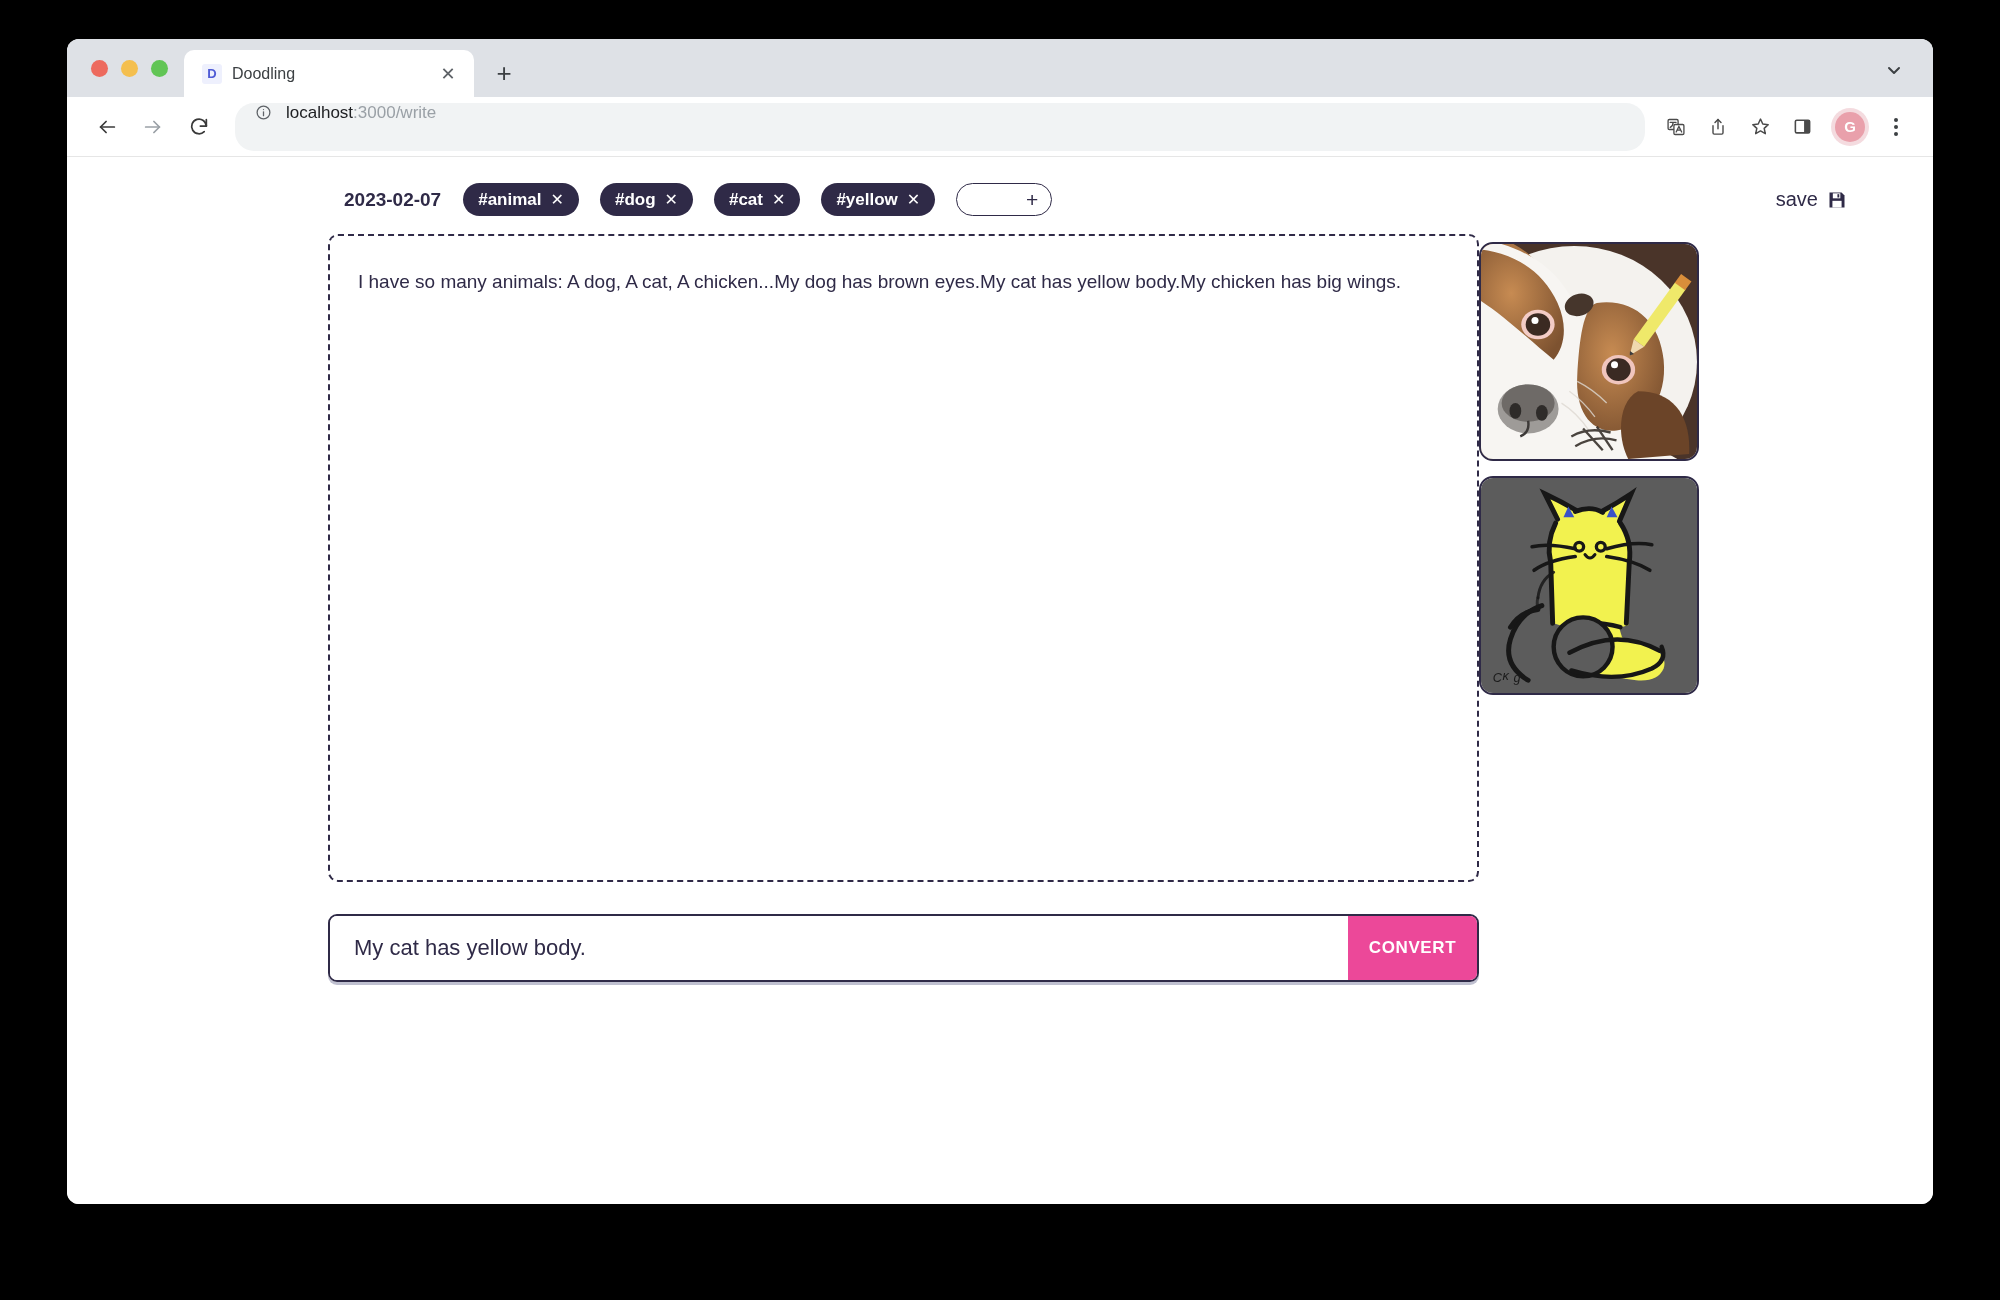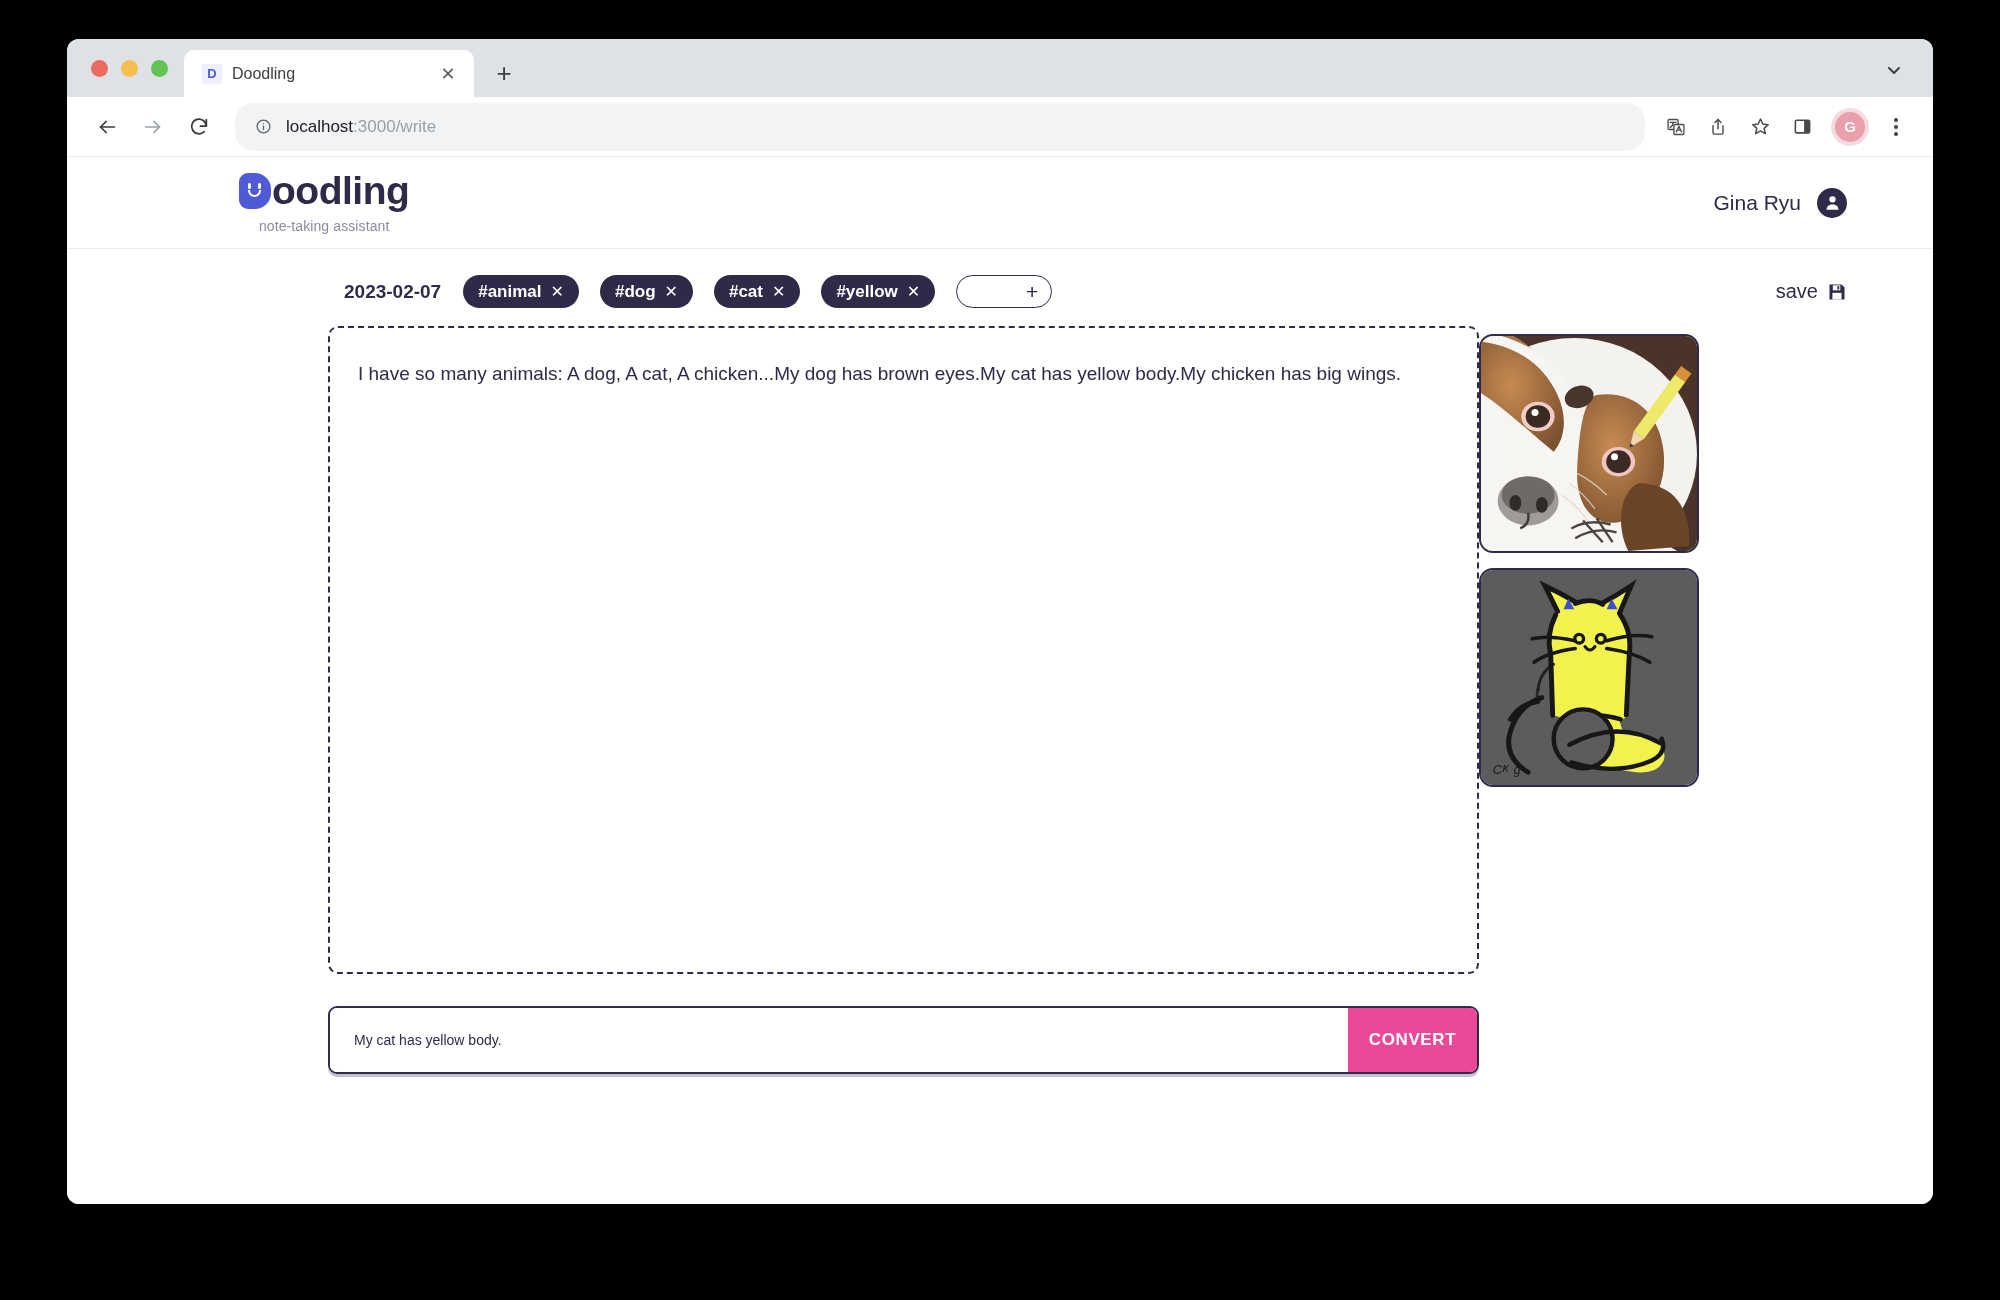--- a/index.html
+++ b/index.html
@@ -109,21 +109,21 @@
     color: #3a3a3a;
     border-radius: 50%;
     margin-right: 6px;
   }
   .omnibox {
     flex: 1 1 auto;
     height: 48px;
     background: #f1f3f4;
     border-radius: 19px;
     display: flex;
-    align-items: center;
+    align-items: flex-start;
     padding: 0 18px;
     margin: 0 12px 0 10px;
     max-width: 1560px;
   }
   .omnibox .info-icon {
     width: 20px; height: 20px; flex: 0 0 auto;
     display: flex; align-items: center; justify-content: center;
     color: #5f6368;
     margin-right: 13px;
   }
@@ -311,21 +311,21 @@
     height: 68px;
     border: 2px solid #2f2a47;
     border-radius: 9px;
     overflow: hidden;
     box-shadow: 0 3px 0 0 #bfc0d0;
   }
   .convert-input {
     flex: 1 1 auto;
     border: none;
     outline: none;
-    font-size: 14px;
+    font-size: 22px;
     color: #2f2a47;
     padding: 0 24px;
     font-family: "Liberation Sans", sans-serif;
     background: #ffffff;
   }
   .convert-btn {
     width: 129px;
     background: #ec4899;
     color: #ffffff;
     font-size: 17px;
@@ -427,43 +427,20 @@
       <div class="kebab">
           <i></i>
           <i></i>
           <i></i>
         </div>
     </div>
   </div>
 
   <div class="page">
 
-    <div class="app-header">
-      <div class="brand">
-        <div class="brand-row">
-          <span class="brand-d">
-            <span class="eye l"></span>
-              <span class="eye r"></span>
-              <span class="smile"></span>
-          </span>
-          <span class="brand-word">oodling</span>
-        </div>
-        <div class="brand-sub">note-taking assistant</div>
-      </div>
-
-      <div class="user-area">
-        <span class="user-name">Gina Ryu</span>
-        <span class="user-avatar">
-          <svg width="19" height="19" viewBox="0 0 24 24" fill="#ffffff">
-              <circle cx="12" cy="8" r="4"></circle>
-              <path d="M4.5 21c0-4.2 3.4-6.6 7.5-6.6s7.5 2.4 7.5 6.6z"></path>
-            </svg>
-        </span>
-      </div>
-    </div>
 
     <div class="workspace">
 
       <div class="meta-row">
         <span class="note-date">2023-02-07</span>
 
         <div class="tags">
           <span class="tag">
             <span>#animal</span>
             <span class="tag-x">✕</span>

